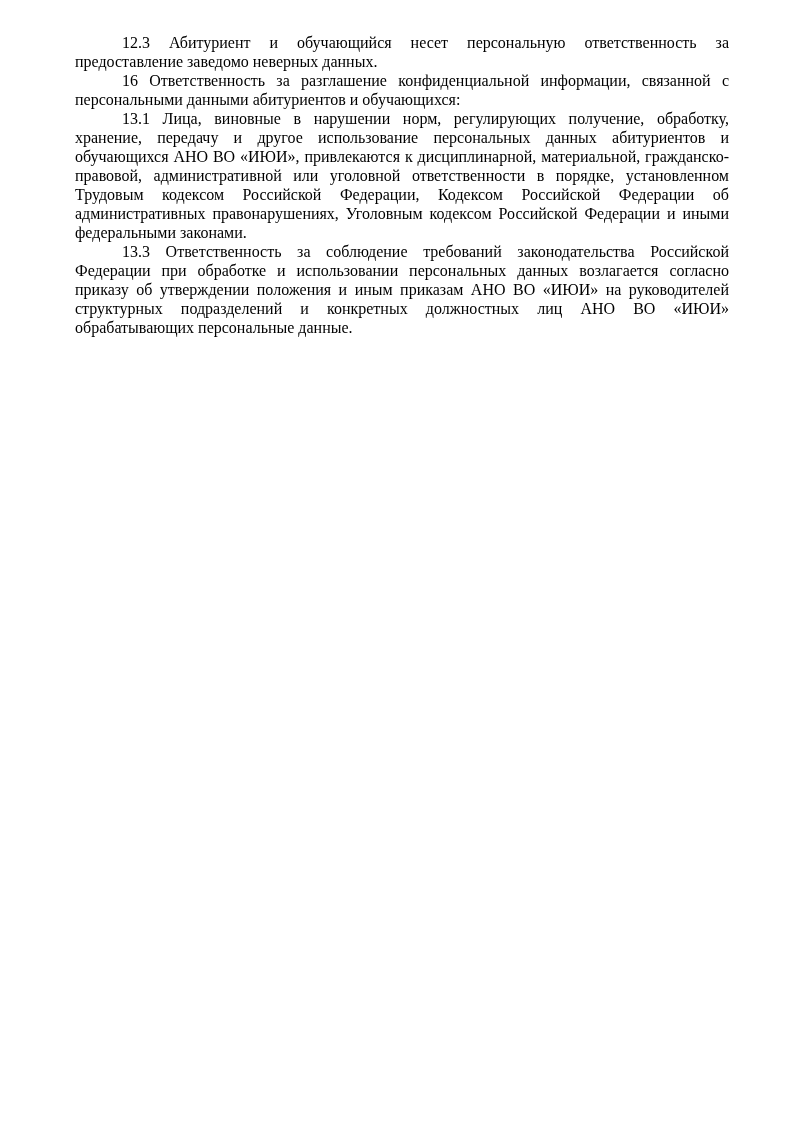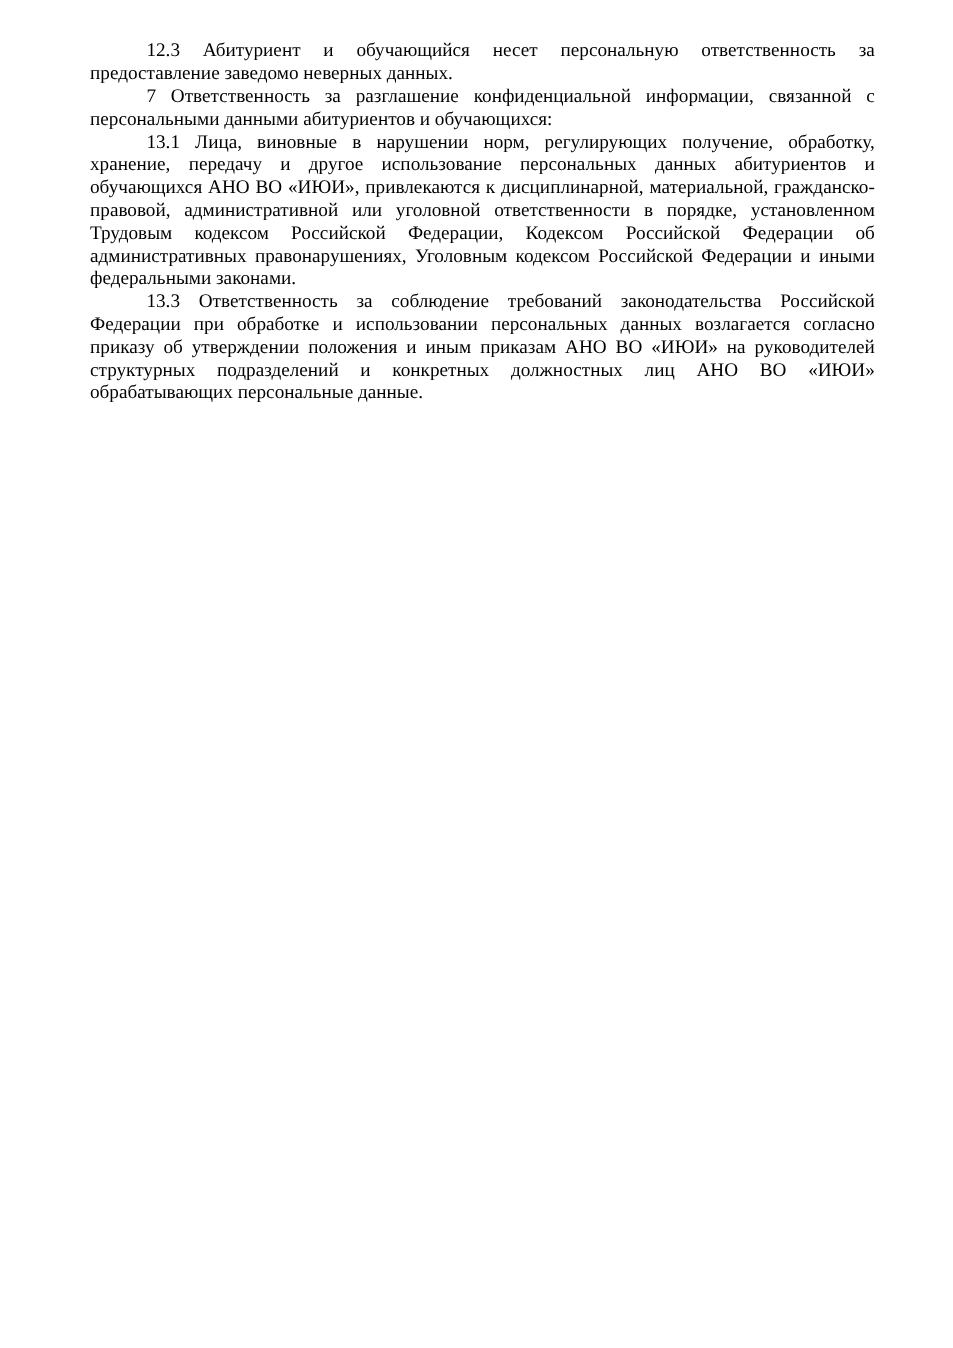--- a/index.html
+++ b/index.html
@@ -27,17 +27,17 @@
     text-indent: 47px;
     word-spacing: normal;
   }
 </style>
 </head>
 <body>
 
 <div class="page">
   <div class="doc-body">
     <p>12.3 Абитуриент и обучающийся несет персональную ответственность за предоставление заведомо неверных данных.</p>
-    <p>7 Ответственность за разглашение конфиденциальной информации, связанной с персональными данными абитуриентов и обучающихся:</p>
+    <p>16 Ответственность за разглашение конфиденциальной информации, связанной с персональными данными абитуриентов и обучающихся:</p>
     <p>13.1 Лица, виновные в нарушении норм, регулирующих получение, обработку, хранение, передачу и другое использование персональных данных абитуриентов и обучающихся АНО ВО «ИЮИ», привлекаются к дисциплинарной, материальной, гражданско-правовой, административной или уголовной ответственности в порядке, установленном Трудовым кодексом Российской Федерации, Кодексом Российской Федерации об административных правонарушениях, Уголовным кодексом Российской Федерации и иными федеральными законами.</p>
     <p>13.3 Ответственность за соблюдение требований законодательства Российской Федерации при обработке и использовании персональных данных возлагается согласно приказу об утверждении положения и иным приказам  АНО ВО «ИЮИ» на руководителей структурных подразделений и конкретных должностных лиц АНО ВО «ИЮИ» обрабатывающих персональные данные.</p>
   </div>
 </div>
 
 </body></html>

